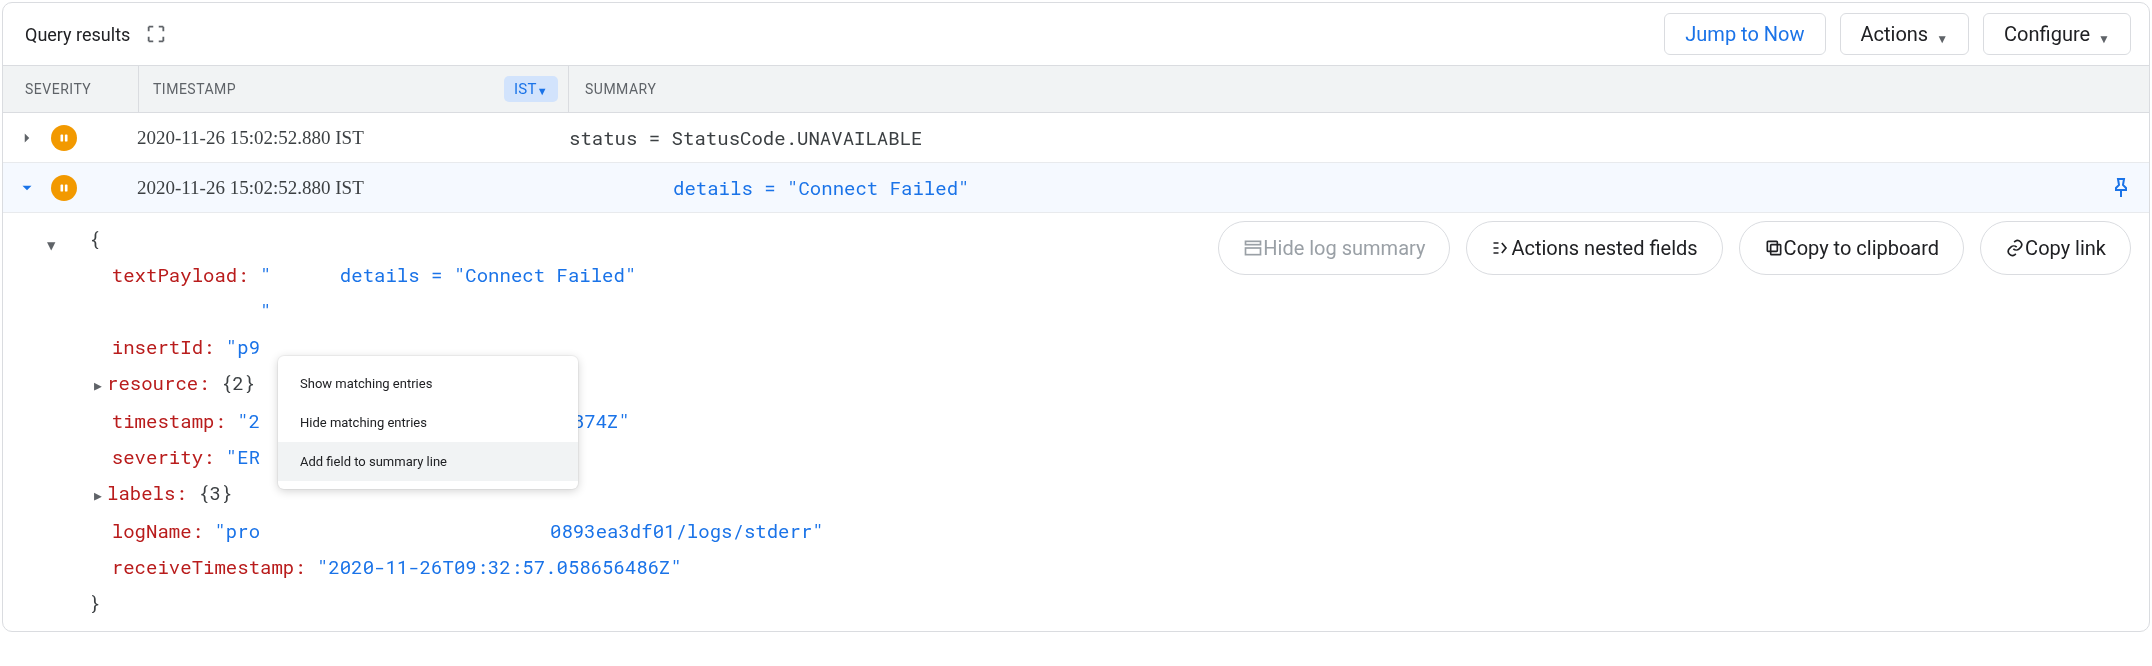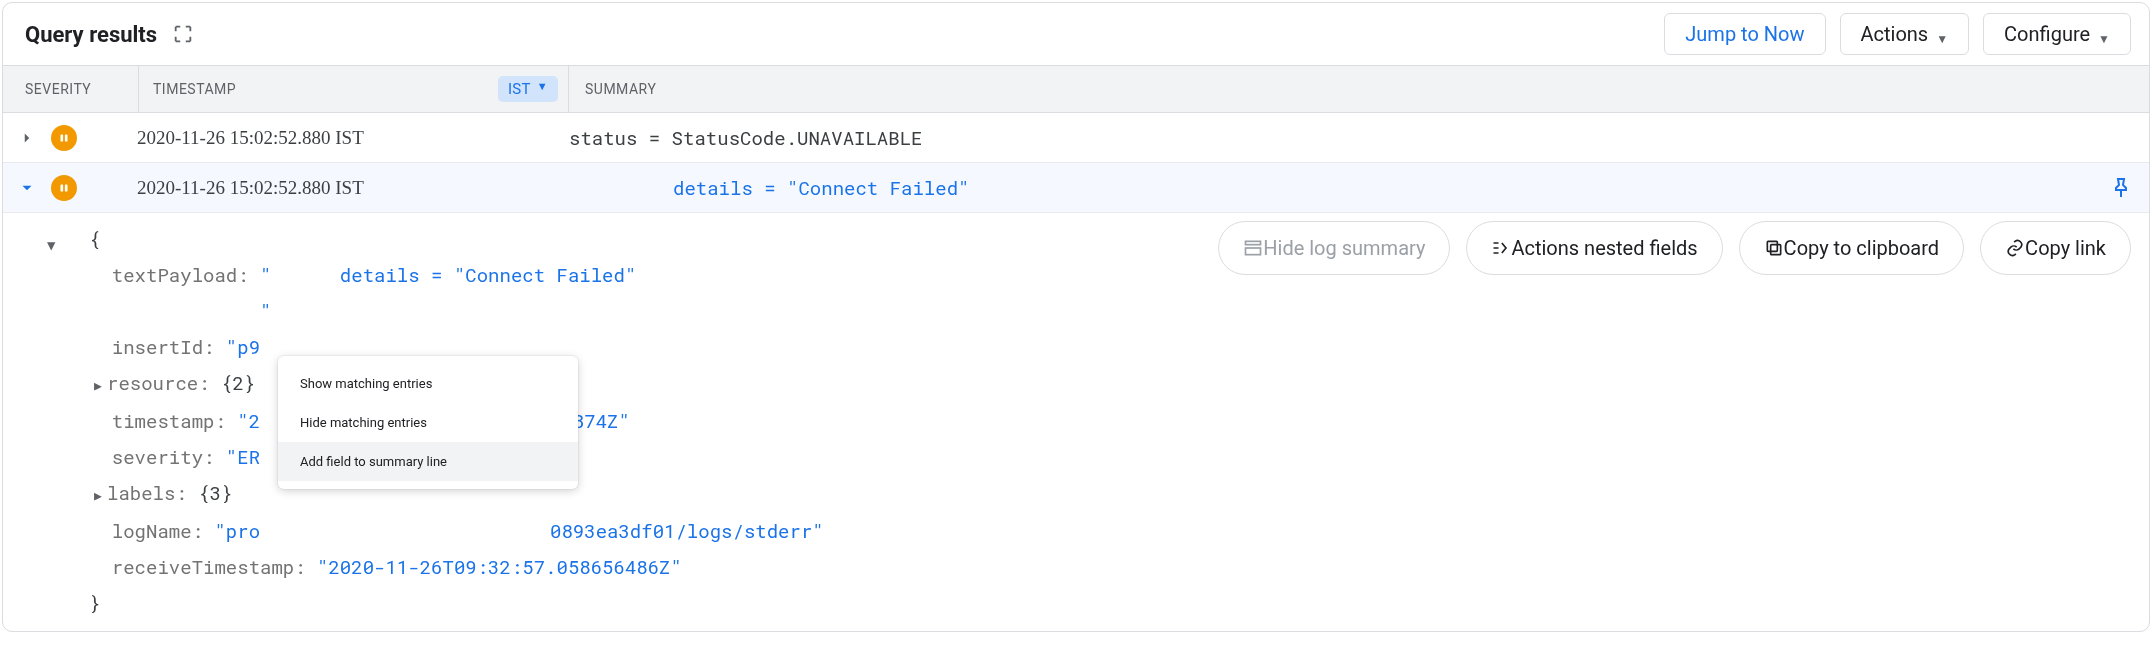--- a/index.html
+++ b/index.html
@@ -12,54 +12,54 @@
   --dark:#202124;
   --mono:'Menlo','Consolas','Roboto Mono',monospace;
   --sans:-apple-system,BlinkMacSystemFont,'Segoe UI',Roboto,Arial,sans-serif;
 }
 *{box-sizing:border-box}
 html,body{margin:0;padding:0;width:2152px;height:666px;font-family:var(--sans);font-size:18px;color:var(--dark);background:#fff}
 .panel{width:2148px;margin:2px;border:1px solid var(--border);border-radius:10px;overflow:hidden;background:#fff}
 
 
 .topbar{display:flex;align-items:center;padding:10px 18px 10px 22px;gap:14px}
-.title{font-weight:700;font-size:22px}
+.title{font-weight:400;font-size:18px}
 .expand-icon{width:24px;height:24px;display:flex;align-items:center;justify-content:center;color:#5f6368;cursor:pointer}
 .spacer{flex:1}
 .btn{display:inline-flex;align-items:flex-end;gap:8px;border:1px solid var(--border);border-radius:6px;padding:8px 20px;font-size:20px;color:var(--dark);background:#fff;cursor:pointer;font-family:inherit}
 .btn.blue{color:var(--blue);border-color:var(--border)}
 .tri{font-size:12px;color:#5f6368}
 
 
 .colhdr{display:flex;align-items:stretch;background:var(--ghdr);border-top:1px solid var(--border);border-bottom:1px solid var(--border);font-size:14px;letter-spacing:.5px;color:var(--muted)}
 .col{display:flex;align-items:center;padding:10px 12px}
 .col-sev{width:136px;border-right:1px solid var(--border);padding-left:22px}
 .col-ts{width:430px;border-right:1px solid var(--border);justify-content:space-between;padding-left:14px;padding-right:10px}
-.tz-chip{background:#d2e3fc;color:var(--blue);font-size:15px;letter-spacing:.3px;border-radius:5px;padding:4px 10px;display:inline-flex;align-items:flex-start;gap:6px;cursor:pointer}
+.tz-chip{background:#d2e3fc;color:var(--blue);font-size:15px;letter-spacing:.3px;border-radius:5px;padding:4px 10px;display:inline-flex;align-items:flex-end;gap:0;cursor:pointer}
 .tz-chip .arr{font-size:11px}
 .col-sum{flex:1;padding-left:16px}
 
 
 .row{display:flex;align-items:center;border-bottom:1px solid #e8eaed;min-height:50px}
 .row.expanded{background:#f5f9ff}
 .row .chev{width:48px;display:flex;justify-content:center;color:#5f6368;cursor:pointer}
 .row .sev{width:72px;display:flex;align-items:center}
 .sev-dot{width:26px;height:26px;border-radius:50%;background:#f29900;color:#fff;display:flex;align-items:center;justify-content:center;font-weight:700;font-size:15px;cursor:pointer}
 .sev-dot svg{width:14px;height:14px}
 .row .ts{width:430px;font-family:Liberation Serif, serif;font-size:19px;color:#3c4043;padding-left:14px}
 .row .sum{flex:1;font-family:var(--mono);font-size:19px;color:#3c4043;padding-left:16px}
 .row .sum .blue-sum{color:var(--blue)}
 .row .pin{width:56px;display:flex;justify-content:center;color:var(--blue);cursor:pointer}
 
 
 .detail{position:relative;padding:8px 0 10px 42px;font-family:var(--mono);font-size:19px;line-height:36px;color:#3c4043}
 .detail-collapse{position:absolute;left:44px;top:14px;color:#5f6368;cursor:pointer;font-size:14px}
 .json{margin-left:44px}
 .json .line{white-space:pre}
-.json .key{color:#737373}
+.json .key{color:#b91c1c}
 .json .str{color:var(--str)}
 .json .caret{color:#5f6368;cursor:pointer;display:inline-block;width:18px;text-align:center;font-size:13px}
 
 
 .detail-actions{position:absolute;right:18px;top:8px;display:flex;gap:16px}
 .pill{display:inline-flex;align-items:center;border:1px solid var(--border);border-radius:999px;padding:8px 24px;font-family:var(--sans);font-size:20px;color:var(--dark);background:#fff;cursor:pointer}
 .pill.disabled{color:#9aa0a6}
 .pill svg{width:20px;height:20px;flex-shrink:0}
 
 

